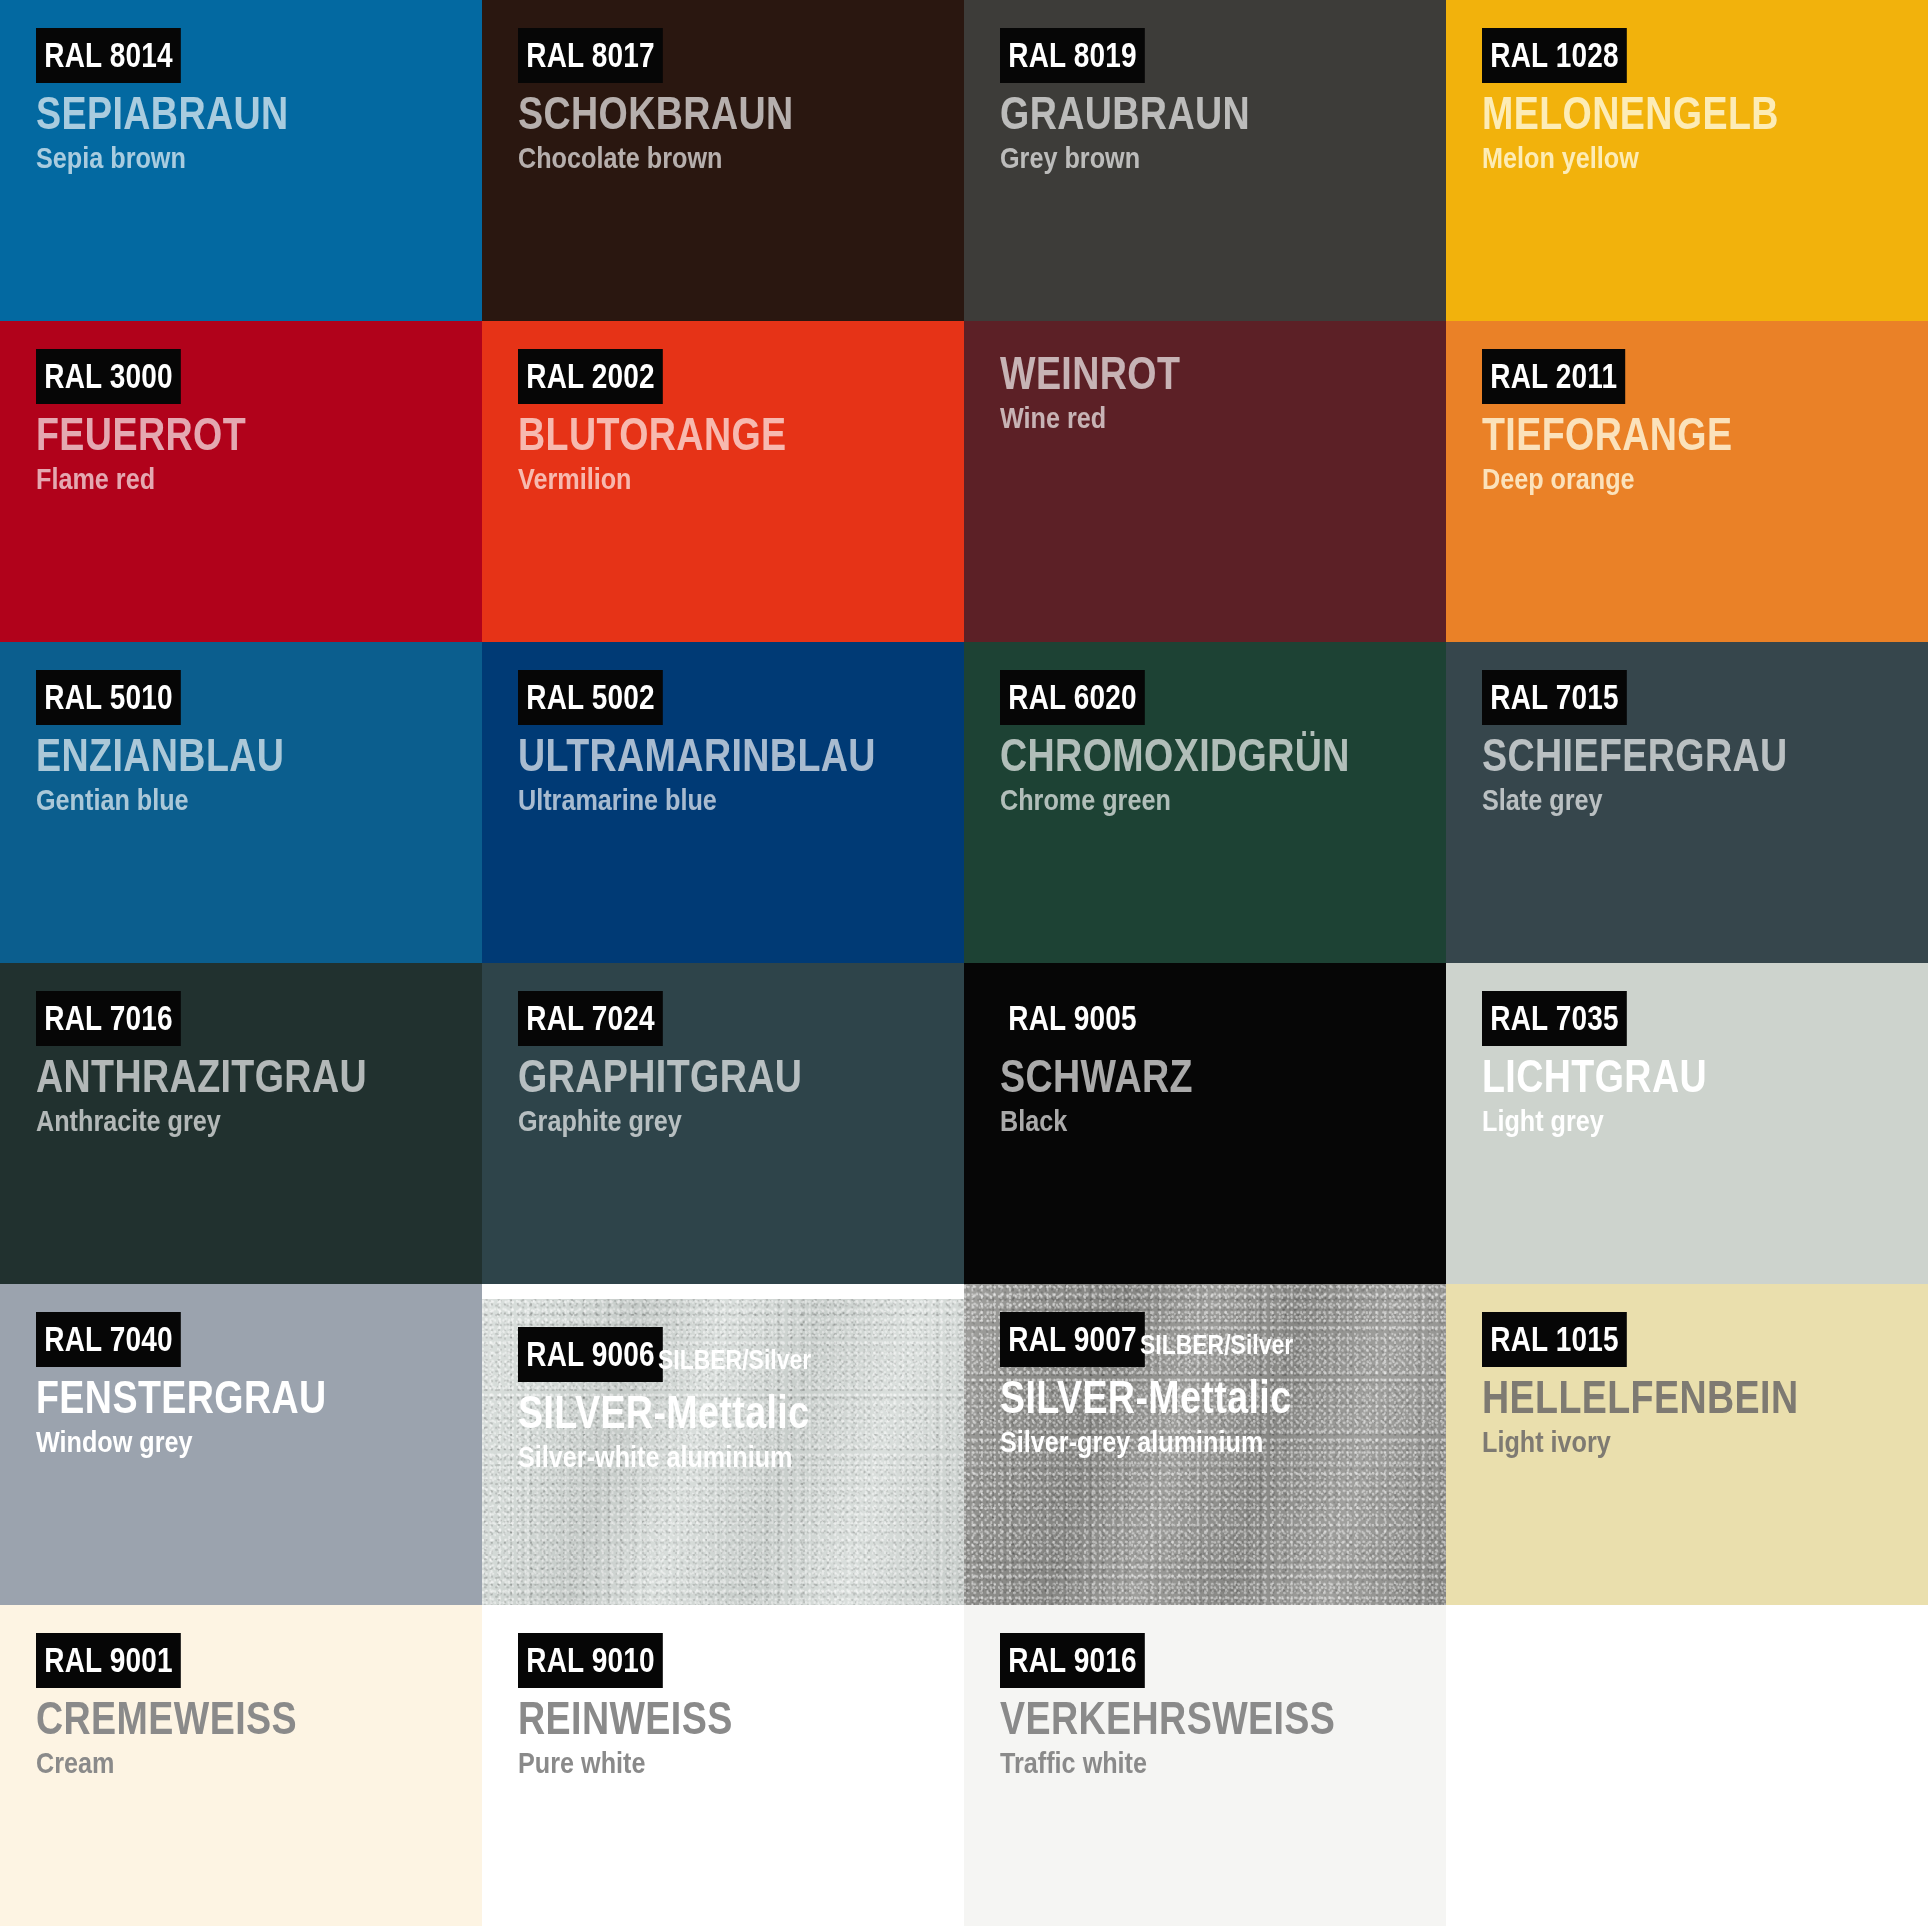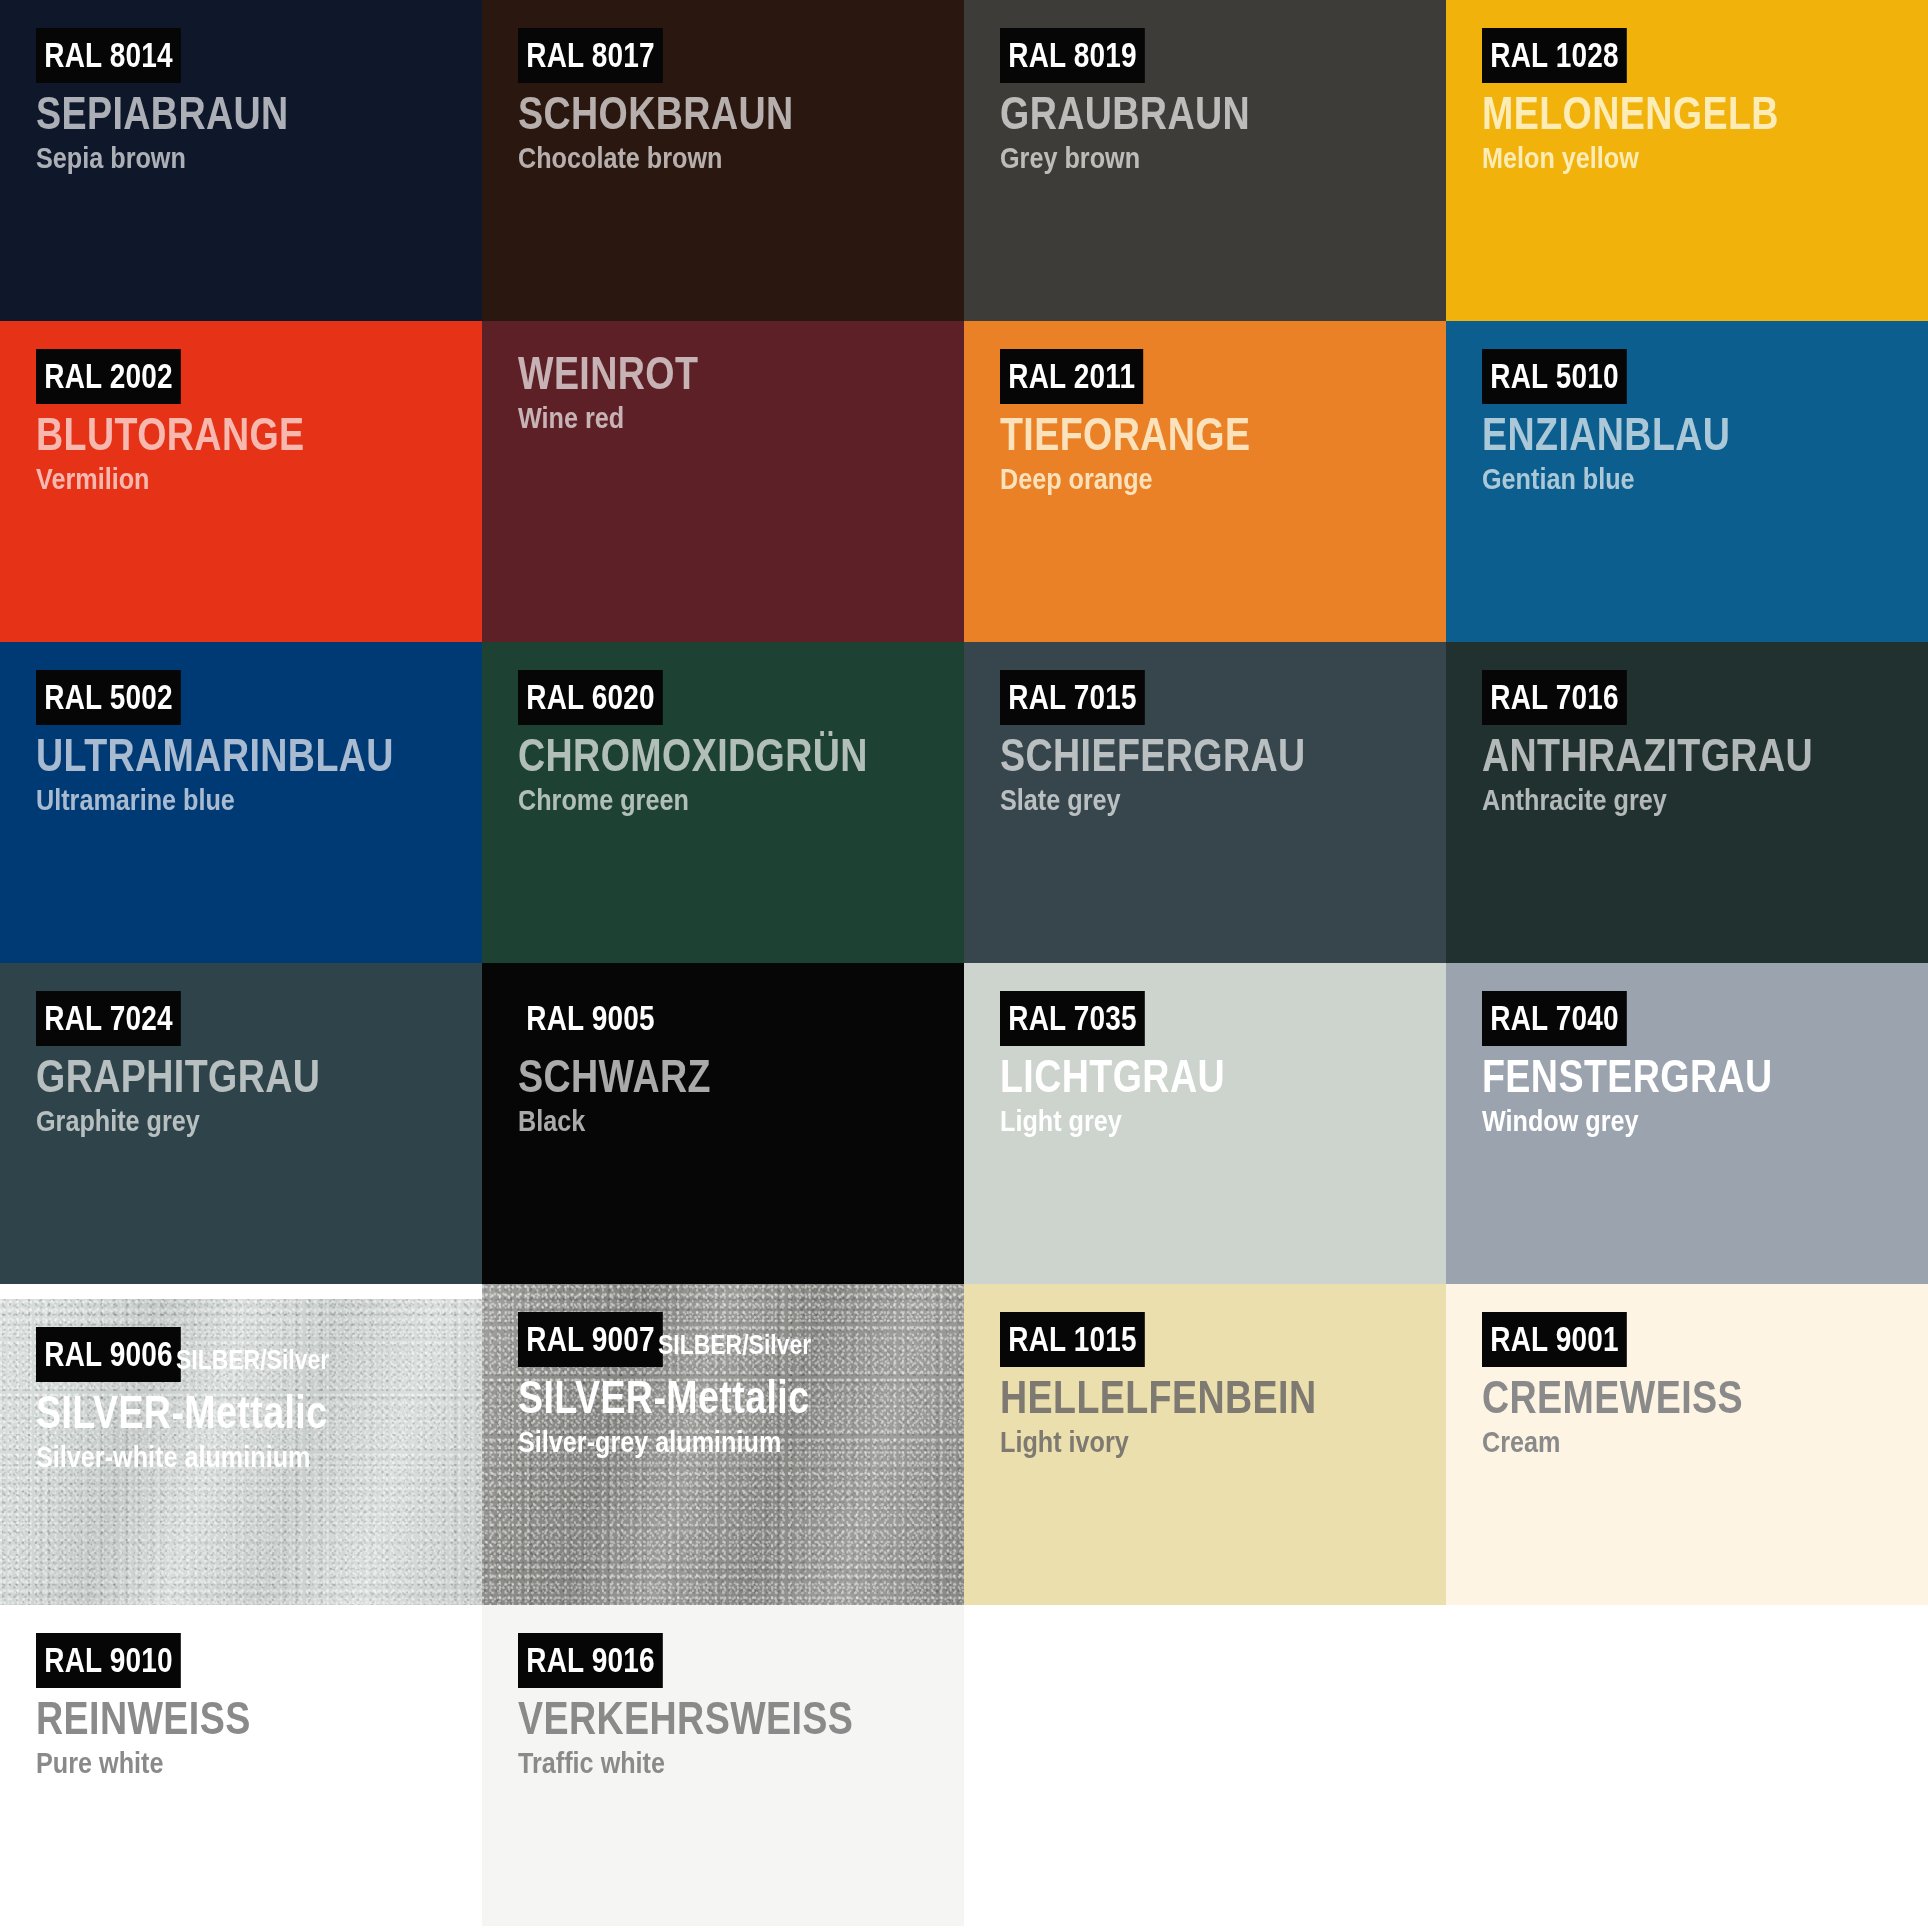--- a/index.html
+++ b/index.html
@@ -122,21 +122,21 @@
   .t-tan   .name-de, .t-tan   .name-en   { color: #7e7a72; }
   .t-white .name-de, .t-white .name-en   { color: #ffffff; }
 
   .t-dim   .code-suffix, .t-bright .code-suffix,
   .t-white .code-suffix                  { color: #ffffff; }
 </style>
 </head>
 <body>
 
 <div id="chart">
-    <div class="swatch t-dim" style="background: #0f172a;">
+    <div class="swatch t-dim" style="background: #0369a1;">
     <div class="code-line">
       <span class="ral-code">RAL 8014</span>
 
     </div>
     <div class="name-de">SEPIABRAUN</div>
     <div class="name-en">Sepia brown</div>
   </div>
     <div class="swatch t-dim" style="background: rgb(42, 23, 16);">
     <div class="code-line">
       <span class="ral-code">RAL 8017</span>
@@ -153,20 +153,28 @@
     <div class="name-de">GRAUBRAUN</div>
     <div class="name-en">Grey brown</div>
   </div>
     <div class="swatch t-warm" style="background: rgb(242, 178, 12);">
     <div class="code-line">
       <span class="ral-code">RAL 1028</span>
 
     </div>
     <div class="name-de">MELONENGELB</div>
     <div class="name-en">Melon yellow</div>
+  </div>
+    <div class="swatch t-dim" style="background: rgb(177, 2, 27);">
+    <div class="code-line">
+      <span class="ral-code">RAL 3000</span>
+
+    </div>
+    <div class="name-de">FEUERROT</div>
+    <div class="name-en">Flame red</div>
   </div>
     <div class="swatch t-dim" style="background: rgb(230, 51, 23);">
     <div class="code-line">
       <span class="ral-code">RAL 2002</span>
 
     </div>
     <div class="name-de">BLUTORANGE</div>
     <div class="name-en">Vermilion</div>
   </div>
     <div class="swatch t-dim" style="background: rgb(92, 32, 38);">

